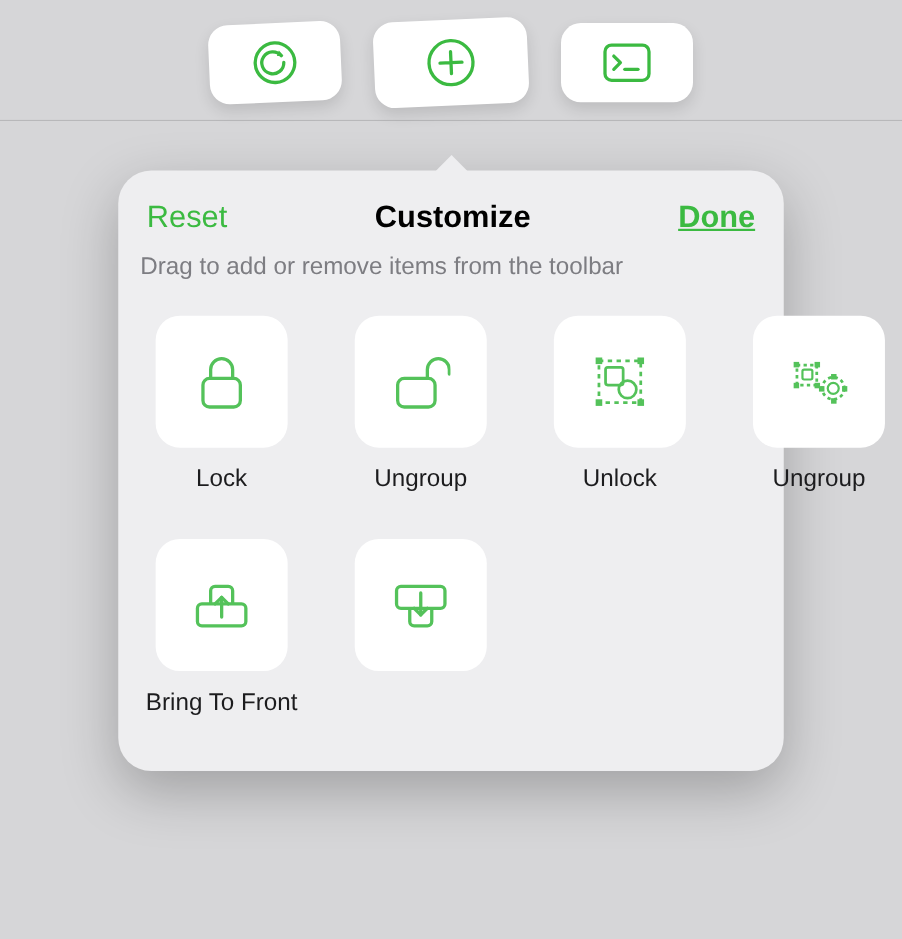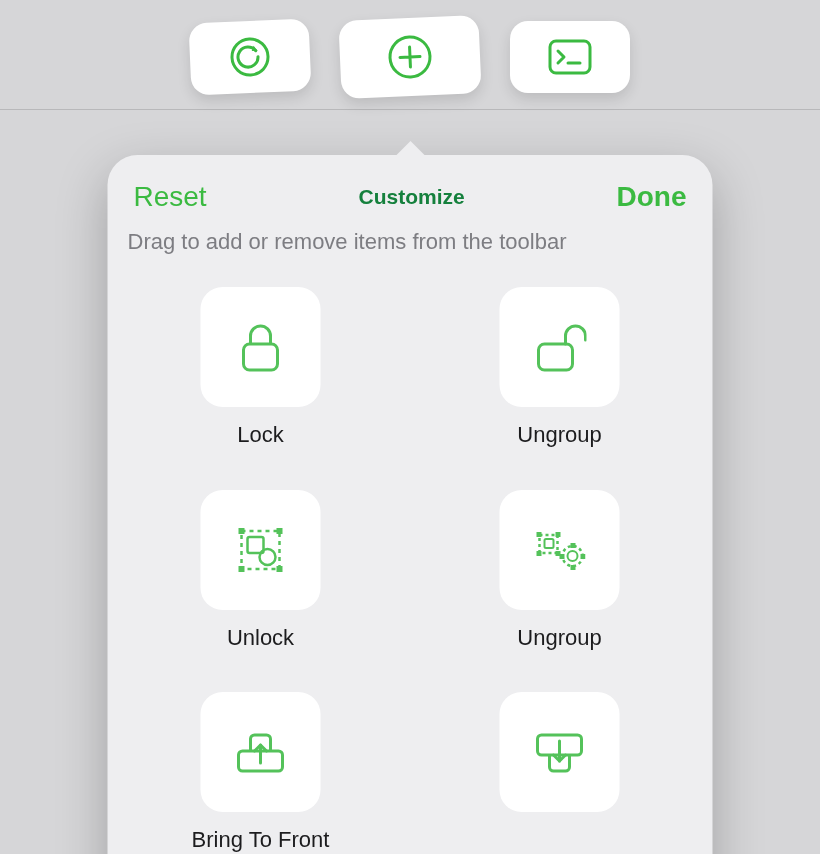--- a/index.html
+++ b/index.html
@@ -61,35 +61,35 @@
     justify-content: space-between;
     align-items: center;
     padding: 0 6px;
   }
   .hdr-btn {
     font-size: 28px;
     font-weight: 400;
     color: #3bba41;
     cursor: pointer;
   }
-  .hdr-btn.bold { font-weight: 600; }
+  .hdr-btn.bold { font-weight: 600; text-decoration: underline; }
   .hdr-title {
-    font-size: 21px;
+    font-size: 28px;
     font-weight: 600;
-    color: #15803d;
+    color: #000000;
   }
   .subtitle {
     text-align: left;
     color: #7d7d82;
     font-size: 22px;
     margin-top: 16px;
   }
   .grid {
     display: grid;
-    grid-template-columns: repeat(2, 1fr);
+    grid-template-columns: repeat(4, 1fr);
     justify-items: center;
     row-gap: 42px;
     column-gap: 8px;
     margin-top: 32px;
     padding: 0 4px;
     gap: 41px;
   }
   .item {
     display: flex;
     flex-direction: column;

